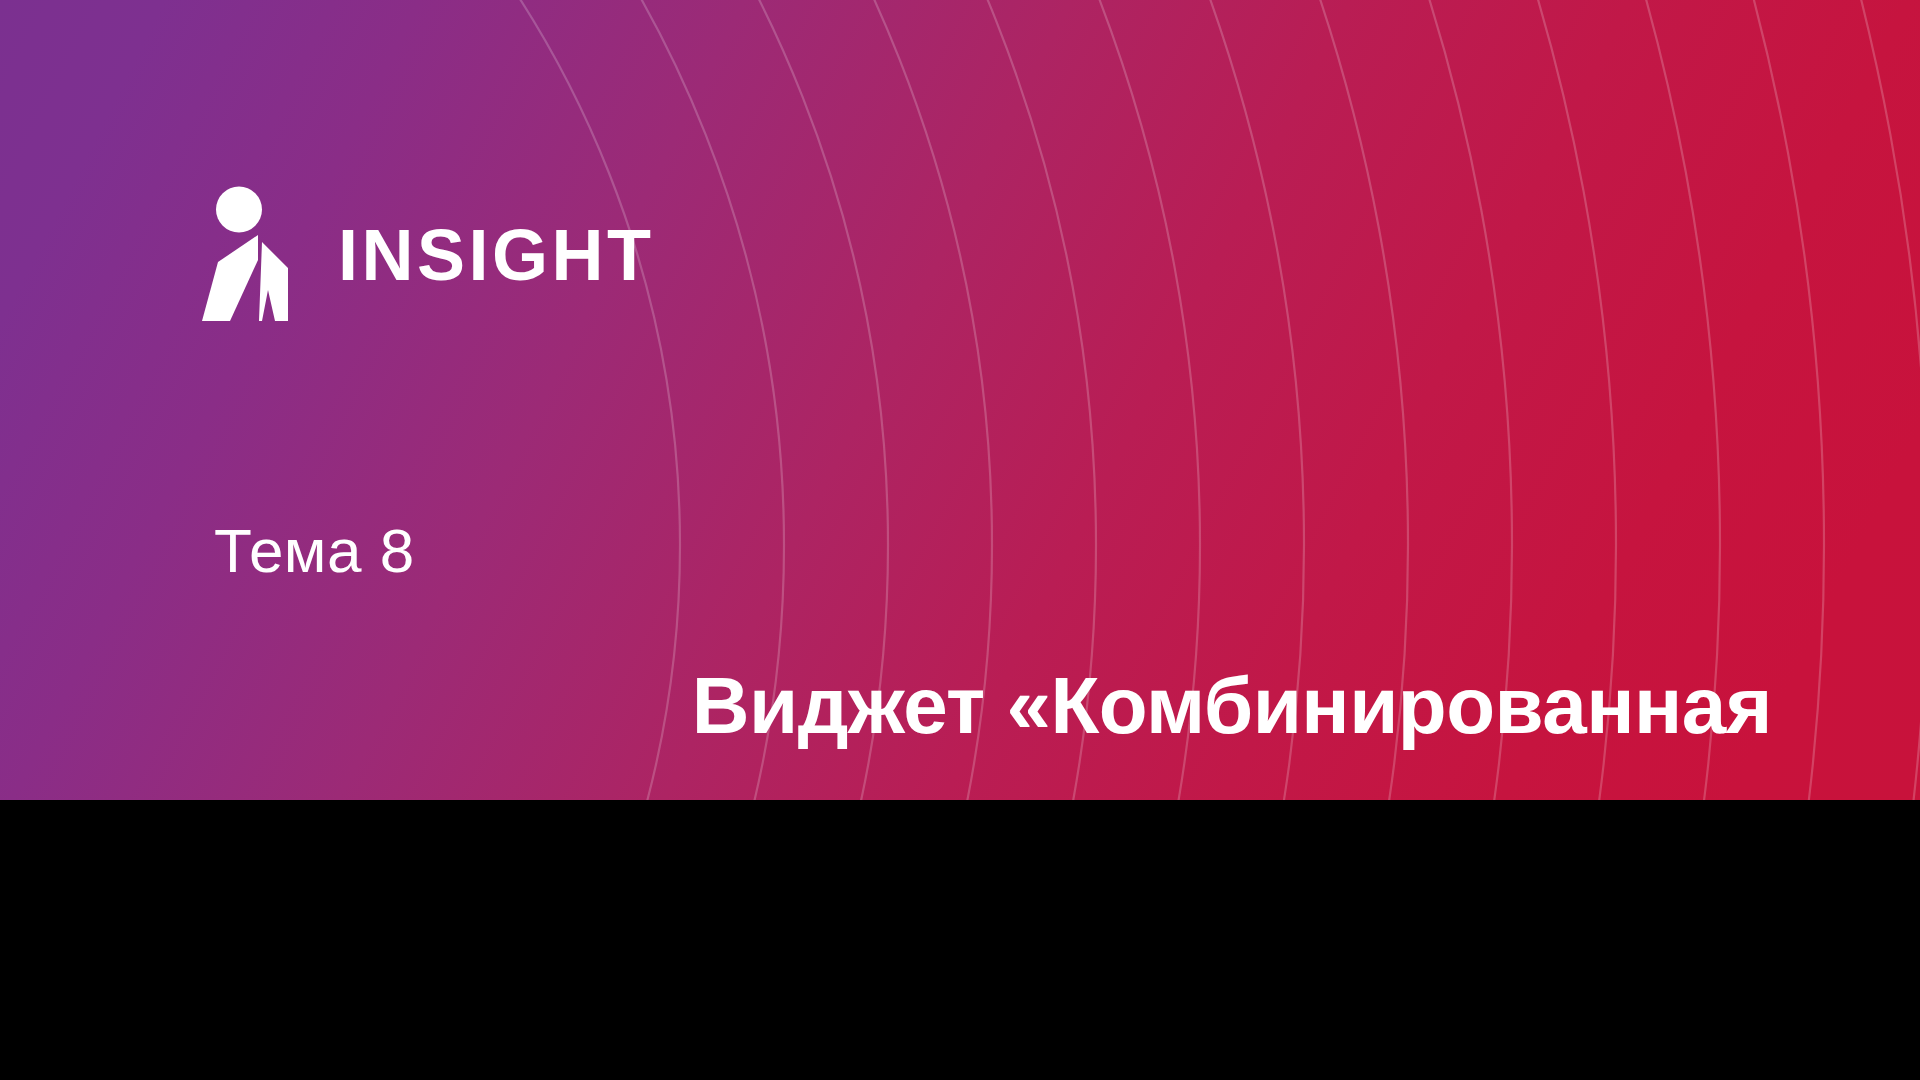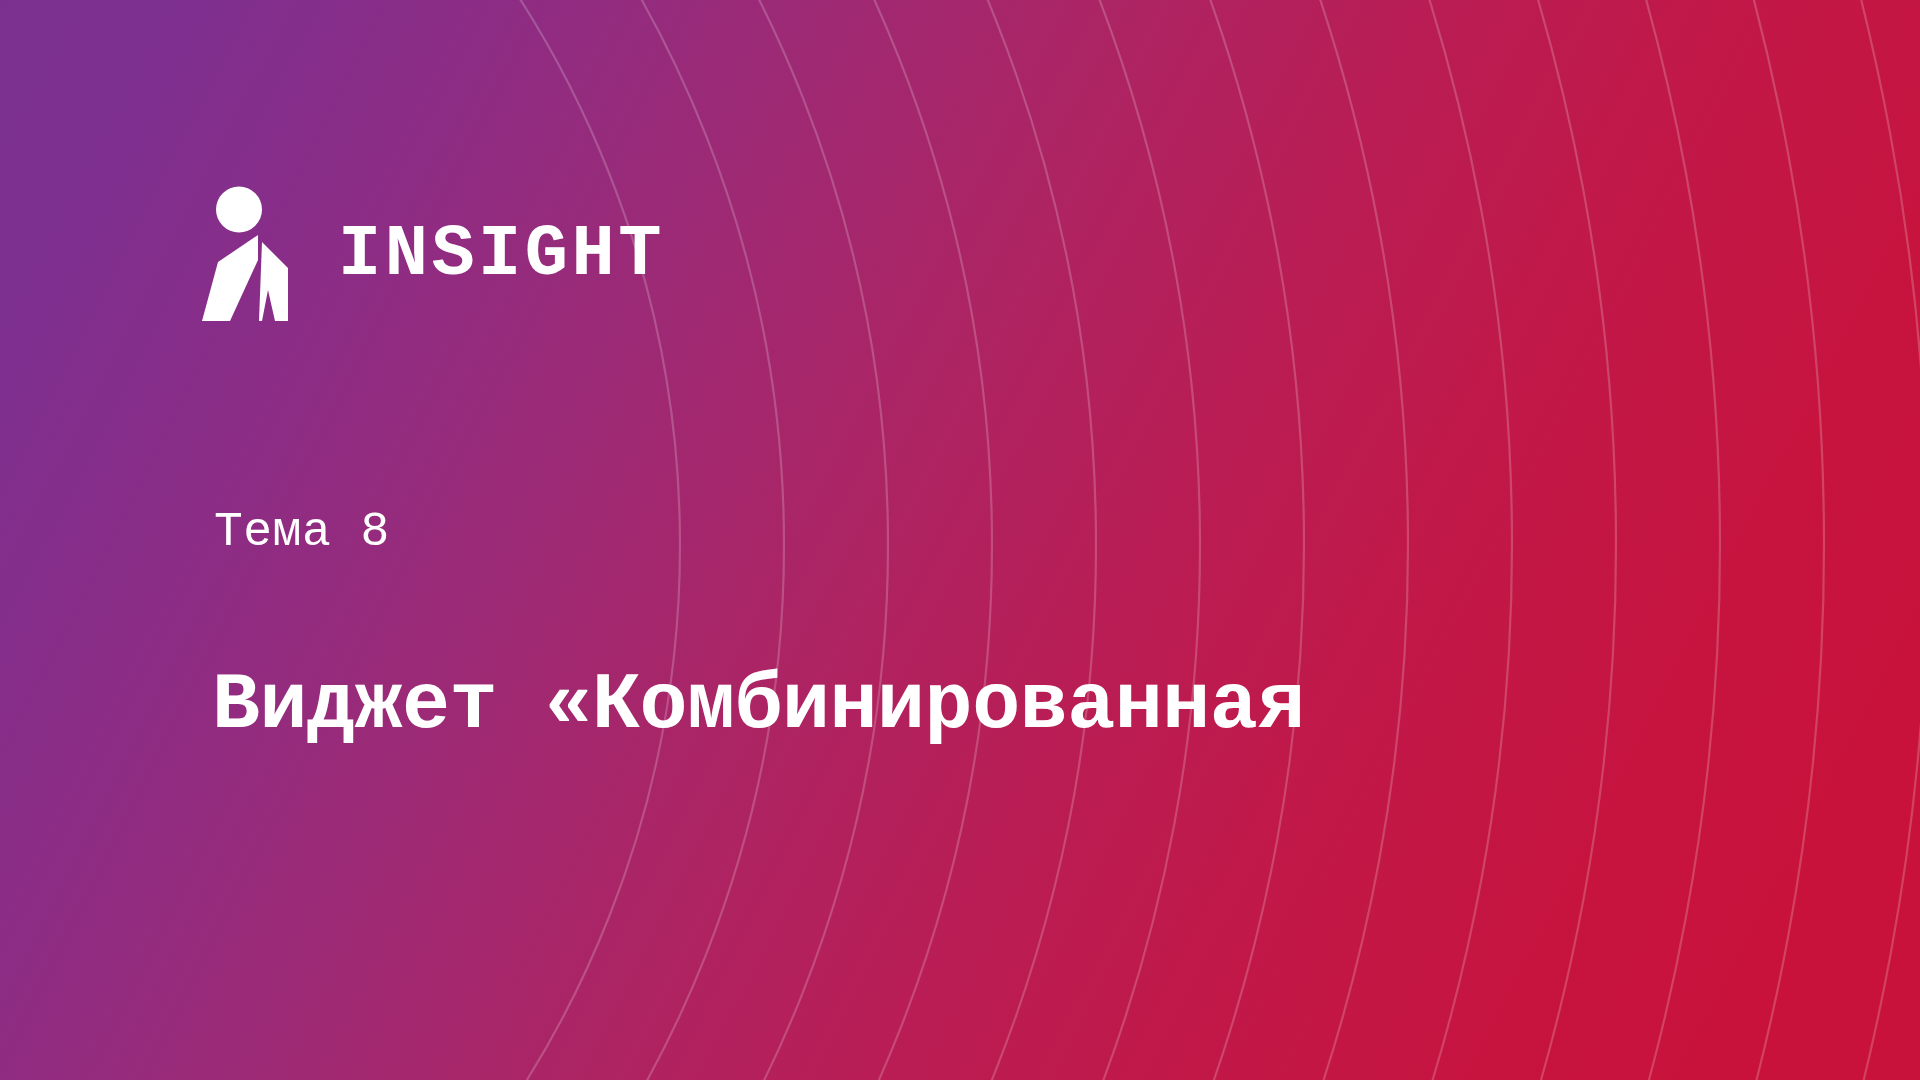--- a/index.html
+++ b/index.html
@@ -4,23 +4,23 @@
 <title>Insight — Тема 8</title>
 <style>
   html, body {
     margin: 0;
     padding: 0;
     background: #000;
   }
   #slide {
     position: relative;
     width: 1920px;
-    height: 1080px;
+    height: 800px;
     overflow: hidden;
-    font-family: Liberation Mono, monospace;
+    font-family: Liberation Sans, sans-serif;
     background: linear-gradient(117deg,
       #7B3090 0%,
       #7E3090 7%,
       #8A2D87 18%,
       #9C2A76 32%,
       #AD2463 46%,
       #B91D54 58%,
       #C11848 70%,
       #C6143F 82%,
       #C8123C 92%,
@@ -59,40 +59,40 @@
     letter-spacing: 3.5px;
     line-height: 1;
     white-space: nowrap;
     transform: translateY(2px);
   }
 
   
   .topic-line {
     position: absolute;
     left: 214px;
-    top: 508px;
+    top: 520px;
     color: #ffffff;
-    font-size: 48px;
+    font-size: 62px;
     font-weight: 300;
     letter-spacing: 0.5px;
     line-height: 1;
     white-space: nowrap;
   }
   .slide-title {
     position: absolute;
     left: 212px;
     top: 660px;
     width: 1560px;
     color: #ffffff;
     font-size: 80px;
     font-weight: 700;
     line-height: 1.14;
     letter-spacing: -0.5px;
   }
-  .slide-title .tline { display: block; }
+  .slide-title .tline { display: block; text-align: right; }
 </style>
 </head>
 <body>
 
 <div id="slide">
 
   <svg id="arc-layer" viewBox="0 0 1920 1080" preserveAspectRatio="none" aria-hidden="true">
     <defs>
       <clipPath id="slideClip">
           <rect x="0" y="0" width="1920" height="1080"></rect>

